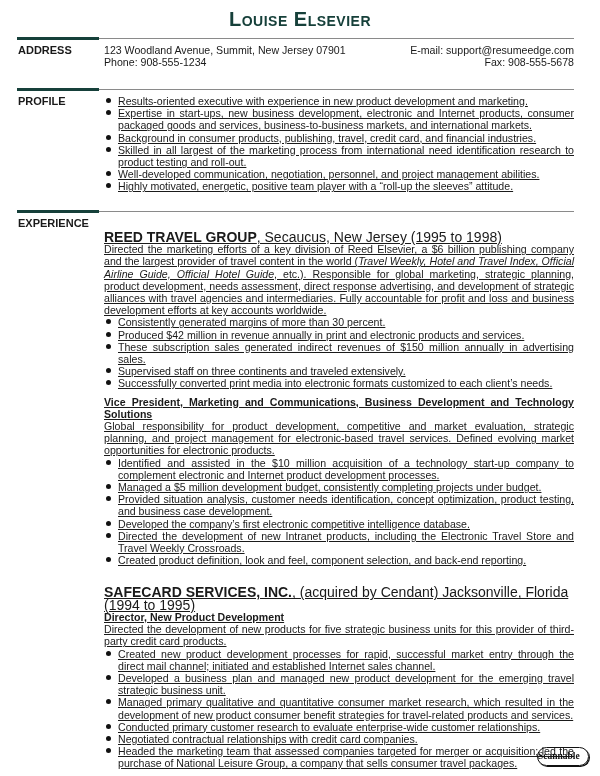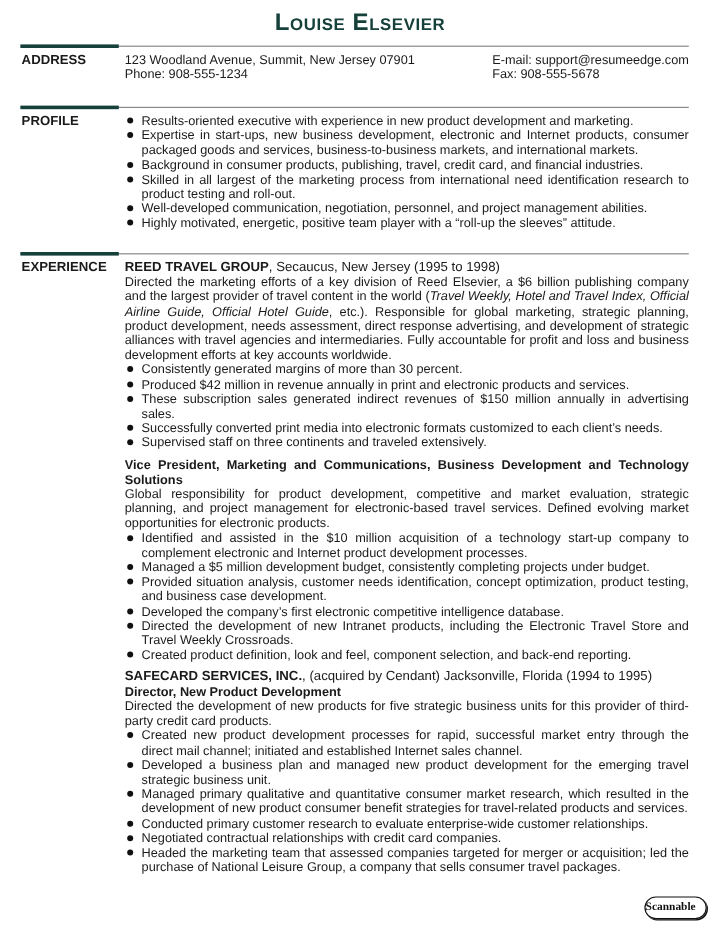--- a/index.html
+++ b/index.html
@@ -10,30 +10,30 @@
   .name {
     position: absolute; top: 8px; left: 0; width: 600px; text-align: center;
     font-weight: bold; font-size: 20px; letter-spacing: 0.5px; color: #16403a;
     font-variant: small-caps;
   }
   .rule-thin { position: absolute; left: 17px; width: 557px; height: 1px; background: #8a8a8a; }
   .rule-thick { position: absolute; left: 17px; width: 82px; height: 3px; background: #16403a; }
   .label {
     position: absolute; left: 18px; font-weight: bold; font-size: 11px; color: #1a1a1a;
   }
-  .content { position: absolute; left: 104px; width: 470px; font-size: 10.6px; line-height: 12.2px; }
+  .content { position: absolute; left: 104px; width: 470px; font-size: 10.6px; line-height: 12.2px; text-decoration: underline; }
   .addr-left { position: absolute; left: 104px; font-size: 10.6px; line-height: 12.2px; }
-  .addr-right { position: absolute; right: 26px; text-align: left; font-size: 10.6px; line-height: 12.2px; }
+  .addr-right { position: absolute; right: 26px; text-align: right; font-size: 10.6px; line-height: 12.2px; }
   ul { margin: 0; padding: 0; list-style: none; }
   li { position: relative; padding-left: 14px; text-align: justify; }
   li::before {
     content: ""; position: absolute; left: 2px; top: 3px; width: 5px; height: 5px;
     border-radius: 50%; background: #111;
   }
-  .job-head { font-size: 11px; }
+  .job-head { font-size: 14px; margin-top: 14px; }
   .company { font-weight: bold; }
   .title { font-weight: bold; }
   .desc { text-align: justify; }
   .desc i { font-style: italic; }
   .gap { height: 6px; }
   .scannable {
     position: absolute; left: 537px; top: 747px; width: 50px; height: 17px;
     border: 1.5px solid #111; border-radius: 10px; box-shadow: 1px 1px 0 #111;
     font-family: "Liberation Serif", serif; font-weight: bold; font-size: 9.5px;
     text-align: left; line-height: 17px; color: #111;
@@ -75,22 +75,22 @@
 <div class="label" style="top:217px">EXPERIENCE</div>
 <div class="content" style="top:217px">
   <div class="job-head">
     <span class="company">REED TRAVEL GROUP</span><span>, Secaucus, New Jersey  (1995 to 1998)</span>
   </div>
   <div class="desc"><span>Directed the marketing efforts of a key division of Reed Elsevier, a $6 billion publishing company and the largest provider of travel content in the world (</span><i>Travel Weekly, Hotel and Travel Index, Official Airline Guide, Official Hotel Guide</i><span>, etc.). Responsible for global marketing, strategic planning, product development, needs assessment, direct response advertising, and development of strategic alliances with travel agencies and intermediaries. Fully accountable for profit and loss and business development efforts at key accounts worldwide.</span></div>
   <ul>
     <li>Consistently generated margins of more than 30 percent.</li>
     <li>Produced $42 million in revenue annually in print and electronic products and services.</li>
     <li>These subscription sales generated indirect revenues of $150 million annually in advertising sales.</li>
+    <li>Supervised staff on three continents and traveled extensively.</li>
     <li>Successfully converted print media into electronic formats customized to each client’s needs.</li>
-    <li>Supervised staff on three continents and traveled extensively.</li>
   </ul>
   <div class="gap"></div>
   <div class="title" style="text-align:justify">Vice President, Marketing and Communications, Business Development and Technology Solutions</div>
   <div class="desc">Global responsibility for product development, competitive and market evaluation, strategic planning, and project management for electronic-based travel services. Defined evolving market opportunities for electronic products.</div>
   <ul>
     <li>Identified and assisted in the $10 million acquisition of a technology start-up company to complement electronic and Internet product development processes.</li>
     <li>Managed a $5 million development budget, consistently completing projects under budget.</li>
     <li>Provided situation analysis, customer needs identification, concept optimization, product testing, and business case development.</li>
     <li>Developed the company’s first electronic competitive intelligence database.</li>
     <li>Directed the development of new Intranet products, including the Electronic Travel Store and Travel Weekly Crossroads.</li>

